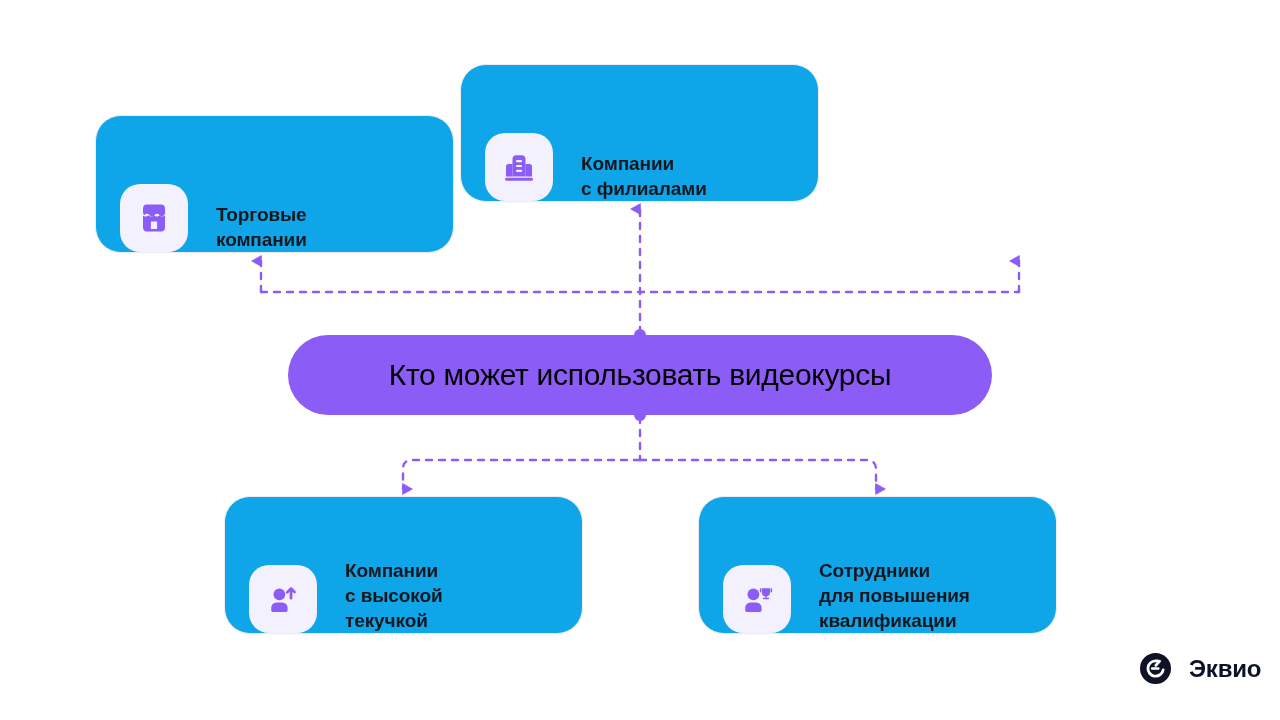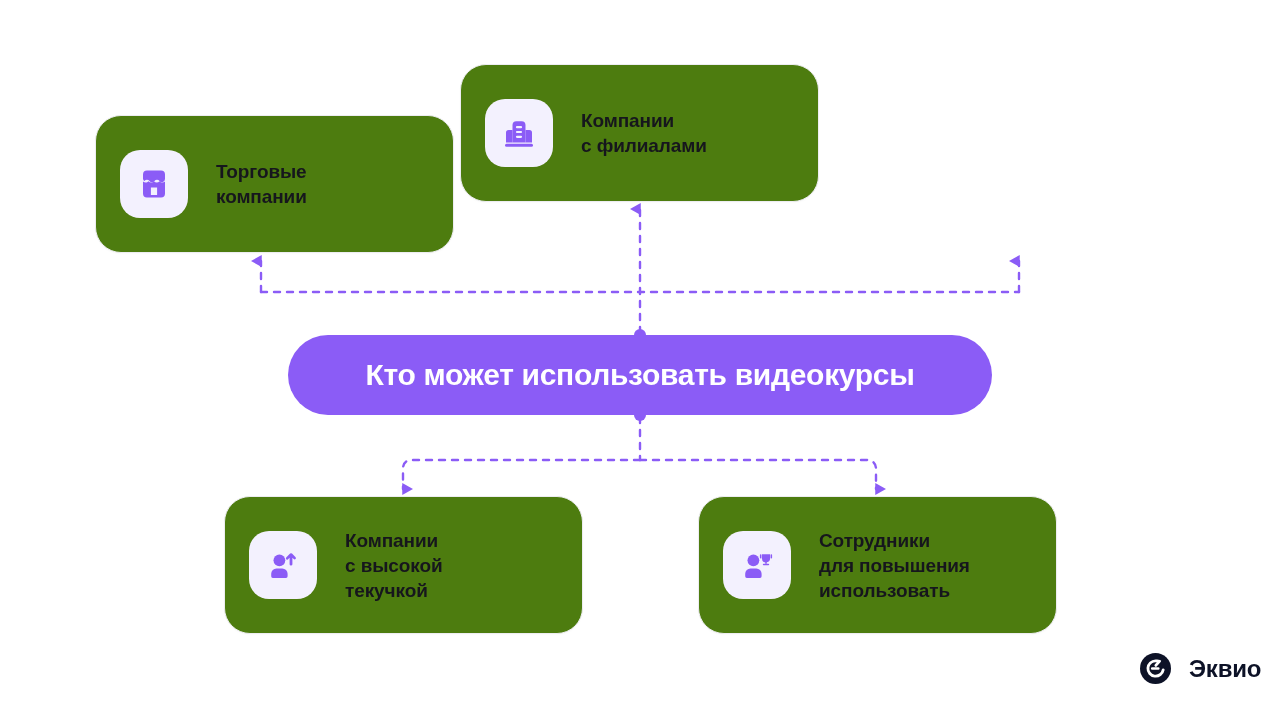--- a/index.html
+++ b/index.html
@@ -30,25 +30,25 @@
     top: 0;
     width: 1280px;
     height: 720px;
     pointer-events: none;
   }
 
   
   .card {
     position: absolute;
     box-sizing: border-box;
-    background: #4d7c0f;
+    background: #0ea5e9;
     border: 1px solid #ededf1;
     border-radius: 26px;
     display: flex;
-    align-items: center;
+    align-items: flex-end;
     box-shadow: 0 1px 2px rgba(20,20,40,0.02);
   }
   .icon-tile {
     flex: 0 0 auto;
     width: 68px;
     height: 68px;
     border-radius: 20px;
     background: #f3f1fe;
     display: flex;
     align-items: center;
@@ -107,23 +107,23 @@
     top: 335px;
     width: 704px;
     height: 80px;
     border-radius: 40px;
     background: #8b5cf6;
     display: flex;
     align-items: center;
     justify-content: center;
   }
   #center-pill .pill-label {
-    color: #ffffff;
+    color: #000000;
     font-size: 30px;
-    font-weight: 700;
+    font-weight: 400;
     letter-spacing: -0.3px;
     white-space: nowrap;
   }
 
   
   #logo {
     position: absolute;
     left: 1140px;
     top: 653px;
     display: flex;
@@ -242,21 +242,21 @@
 
         <rect fill="#8b5cf6" x="28.25" y="16.4" width="1.5" height="2.6" rx="0.7"></rect>
         <rect fill="#8b5cf6" x="25.8" y="18.7" width="6.4" height="1.6" rx="0.8"></rect>
 
         <rect fill="#8b5cf6" x="22.9" y="9.2" width="1.5" height="4.2" rx="0.75"></rect>
         <rect fill="#8b5cf6" x="33.6" y="9.2" width="1.5" height="4.2" rx="0.75"></rect>
       </svg>
     </div>
     <div class="card-label">Сотрудники
 для повышения
-использовать</div>
+квалификации</div>
   </div>
 
   <div id="logo">
     <svg width="31" height="31" viewBox="0 0 32 32">
       <circle cx="16" cy="16" r="16" fill="#0d1227"></circle>
       <path fill="#ffffff" d="M16.1 6.6 a9.4 9.4 0 1 0 9.3 10.9 1.45 1.45 0 0 0-2.86-.45
                6.5 6.5 0 1 1-5.2-7.5 l-2.1 2.4 a1.4 1.4 0 0 0 .2 2 1.4 1.4 0 0 0 2-.15
                l3.9-4.45 a1.4 1.4 0 0 0-.62-2.25 9.4 9.4 0 0 0-3.62-.5 Z"></path>
       <path fill="#ffffff" d="M12.6 14.6 h6.3 a1.35 1.35 0 0 1 0 2.7 h-6.3 a1.35 1.35 0 0 1 0-2.7 Z"></path>
     </svg>

